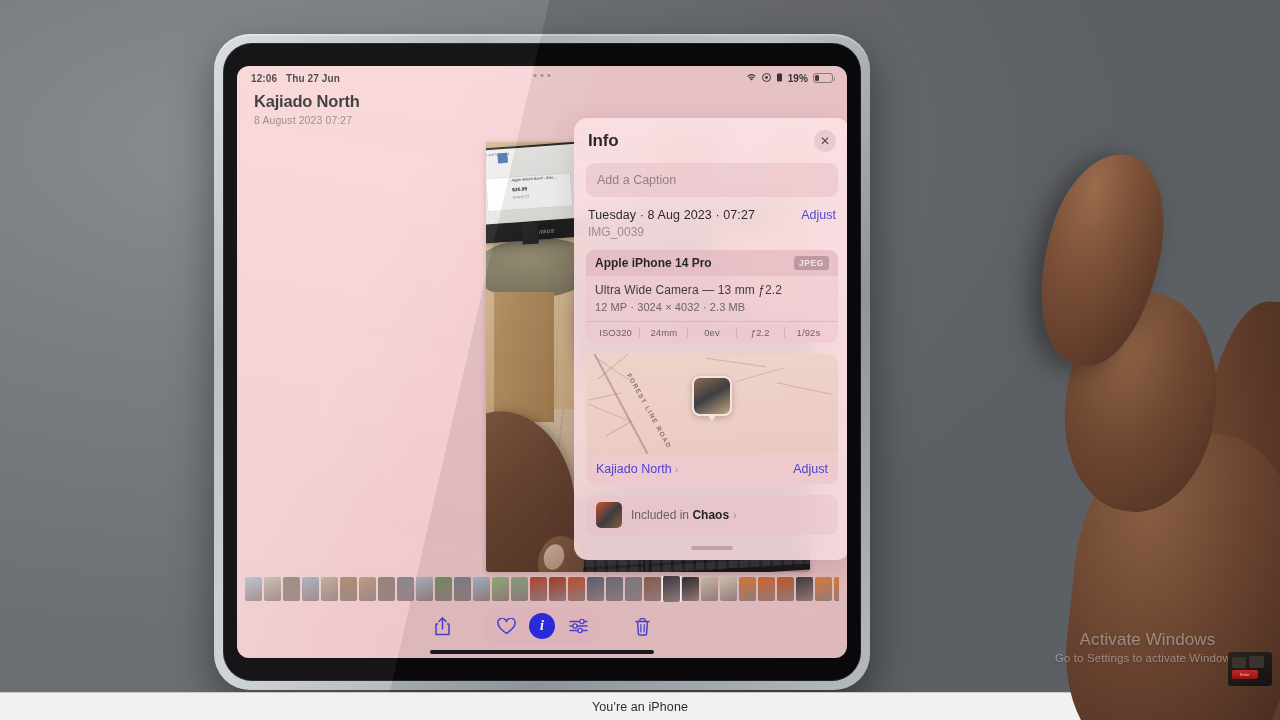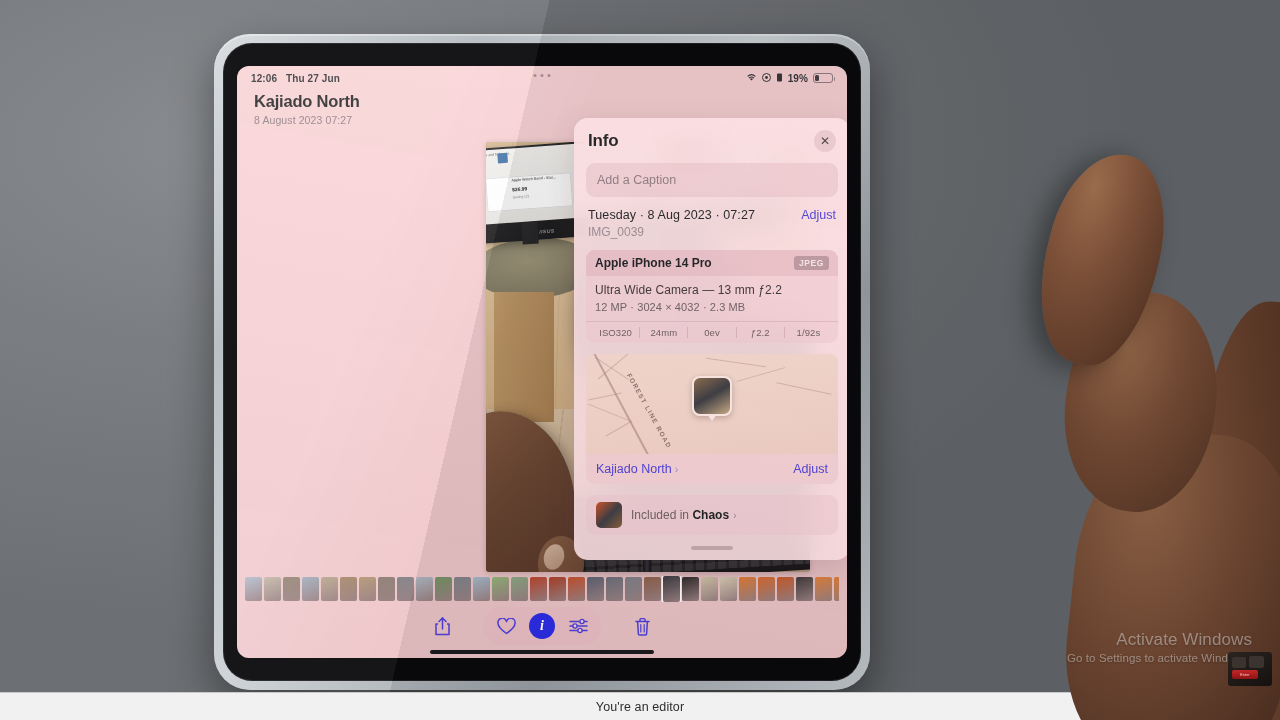--- a/index.html
+++ b/index.html
@@ -467,22 +467,22 @@
   }
   #rh-side{
     left:176px; top:150px; width:150px; height:420px;
     background:linear-gradient(260deg,#3b2418 0%, #5d3a28 52%, #77503a 100%);
     border-radius:40% 20% 26% 40%;
     transform: rotate(4deg);
   }
 
   
   #activate-win{
-    position:absolute; right:28px; bottom:56px; z-index:80;
-    text-align:right; color:rgba(255,255,255,.40);
+    position:absolute; right:40px; bottom:56px; z-index:80;
+    text-align:center; color:rgba(255,255,255,.40);
     text-shadow:0 1px 2px rgba(0,0,0,.25);
   }
   #aw-title{ font-size:17px; font-weight:400; letter-spacing:.1px;}
   #aw-sub{ font-size:11.5px; margin-top:2px; letter-spacing:.1px;}
   #corner-logo{
     position:absolute; right:8px; bottom:34px; width:44px; height:34px;
     z-index:80; border-radius:3px; overflow:hidden;
     background:linear-gradient(150deg,#2a2420 0%, #14110f 100%);
   }
   #corner-logo .k{
@@ -756,14 +756,14 @@
   </div>
   <div id="corner-logo">
     <div class="k" style="left:4px; top:5px; width:14px;height:11px;"></div>
     <div class="k" style="left:21px; top:4px; width:15px;height:12px;"></div>
     <div class="redk">Enter</div>
   </div>
 
 </div>
 
 <div id="bottom-bar">
-  <span>You're an editor</span>
+  <span>You're an iPhone</span>
 </div>
 
 </body></html>

